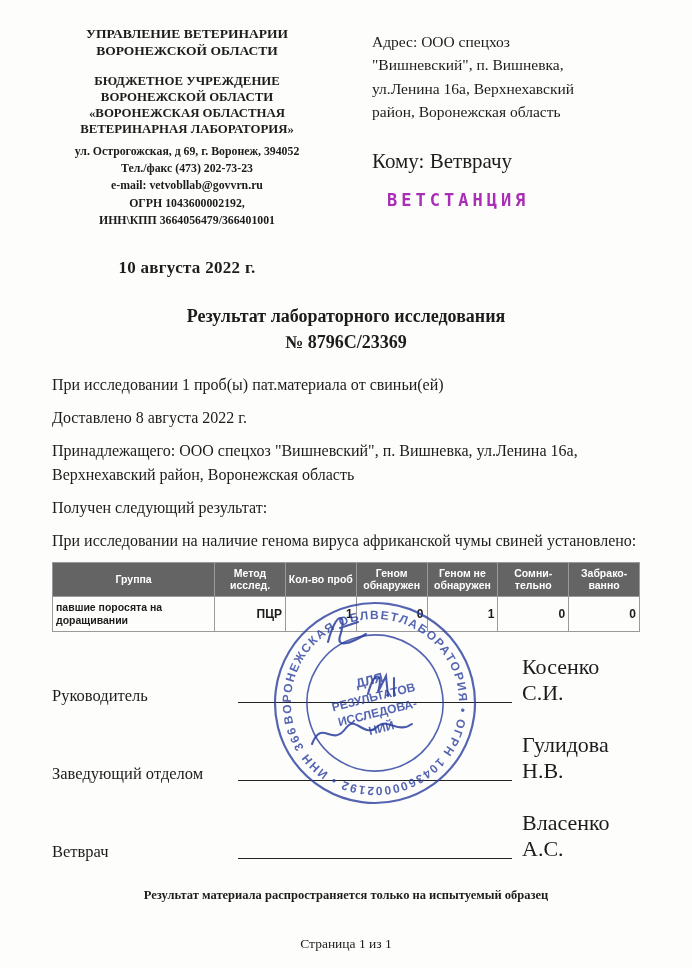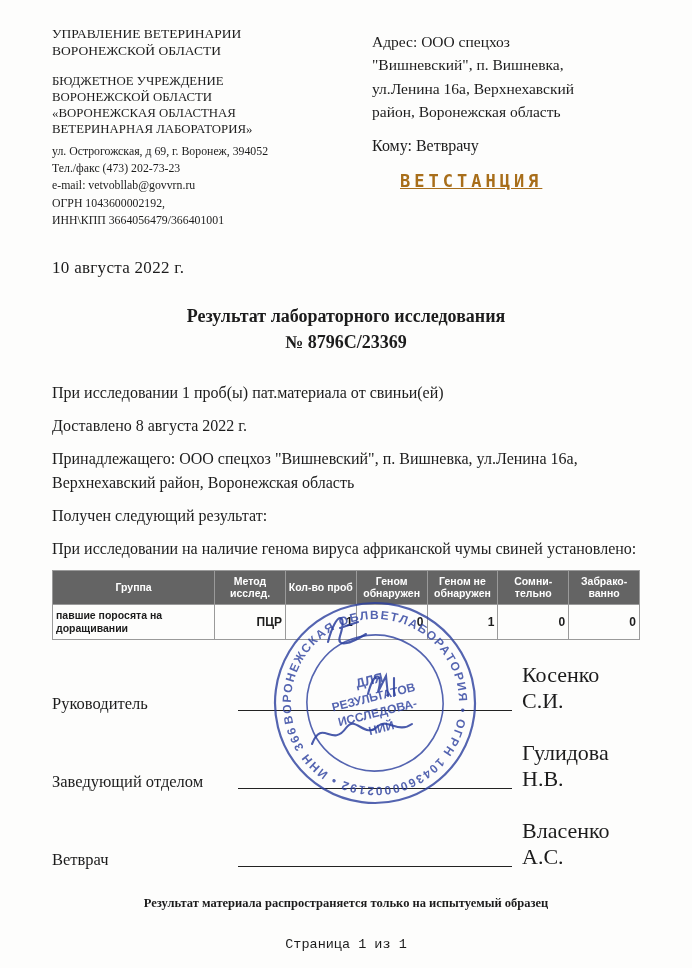--- a/index.html
+++ b/index.html
@@ -13,49 +13,49 @@
     color: #1c1c1c;
     font-family: "Liberation Serif", serif;
     overflow: hidden;
   }
   .inner { padding: 26px 52px 0 52px; }
 
   
   .header { display: flex; justify-content: space-between; }
   .header-left {
     width: 270px;
-    font-weight: normal;
+    text-align: center;
+    font-weight: bold;
     font-family: "Liberation Serif", serif;
   }
   .org-dept { font-size: 13.5px; line-height: 1.25; white-space: pre-line; }
   .org-inst { font-size: 12.8px; line-height: 1.25; white-space: pre-line; margin-top: 14px; }
   .org-small { font-size: 11.8px; line-height: 1.3; margin-top: 2px; }
   .org-addr { margin-top: 6px; }
   .doc-date { font-size: 17px; margin-top: 30px; letter-spacing: .3px; }
 
   .header-right { width: 268px; padding-top: 4px; }
   .addr-block { font-size: 15.5px; line-height: 1.5; white-space: pre-line; }
-  .to-line { font-size: 16px; margin-top: 14px; }
+  .to-line { font-size: 21px; margin-top: 26px; }
   .vetstation {
     margin-top: 16px;
-    margin-left: 28px;
-    color: #a16207;
+    margin-left: 15px;
+    color: #a21caf;
     font-family: "DejaVu Sans Mono", monospace;
     font-weight: bold;
     font-size: 17px;
     letter-spacing: 4px;
     opacity: .92;
-    text-decoration: underline;
   }
 
   
   .title { text-align: center; font-weight: bold; font-size: 18px; margin-top: 26px; line-height: 1.4; }
 
   
-  .body-text { margin-top: 26px; font-size: 16px; }
+  .body-text { margin-top: 18px; font-size: 16px; }
   .body-text p { margin-bottom: 9px; line-height: 1.5; }
 
   
   table.results {
     width: 100%;
     border-collapse: collapse;
     table-layout: fixed;
     margin-top: 8px;
     font-family: "Liberation Sans", sans-serif;
   }
@@ -98,21 +98,21 @@
     font-size: 12.5px;
     margin-top: 4px;
   }
 
   .page-number {
     position: absolute;
     bottom: 16px;
     left: 0; right: 0;
     text-align: center;
     font-size: 13.5px;
-    font-family: Liberation Mono, monospace;
+    font-family: Liberation Serif, serif;
   }
 
   
   .stamp-svg {
     position: absolute;
     left: 268px;
     top: 596px;
     width: 214px;
     height: 214px;
     opacity: .8;

